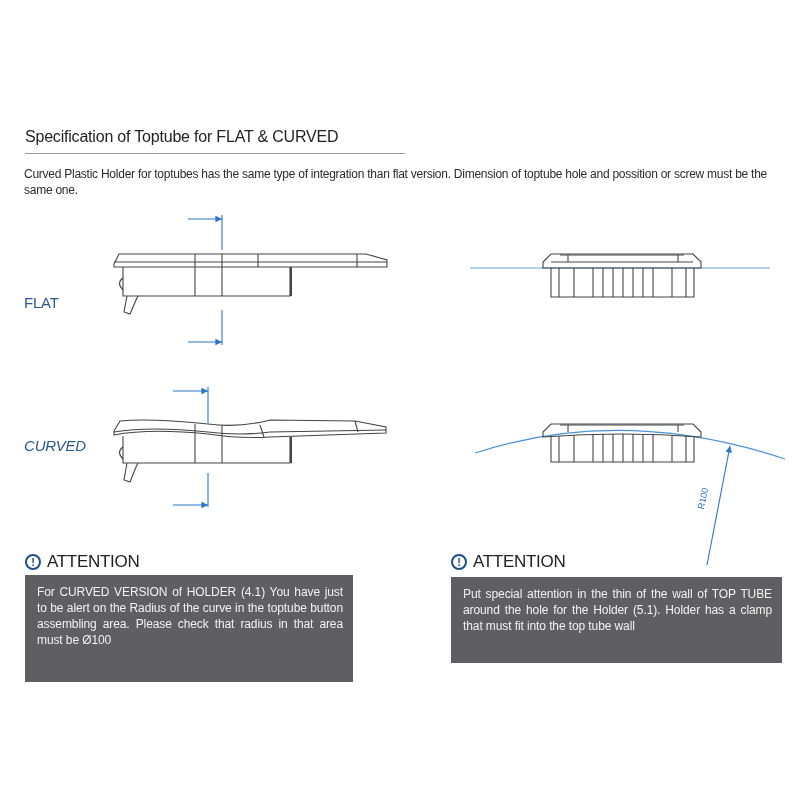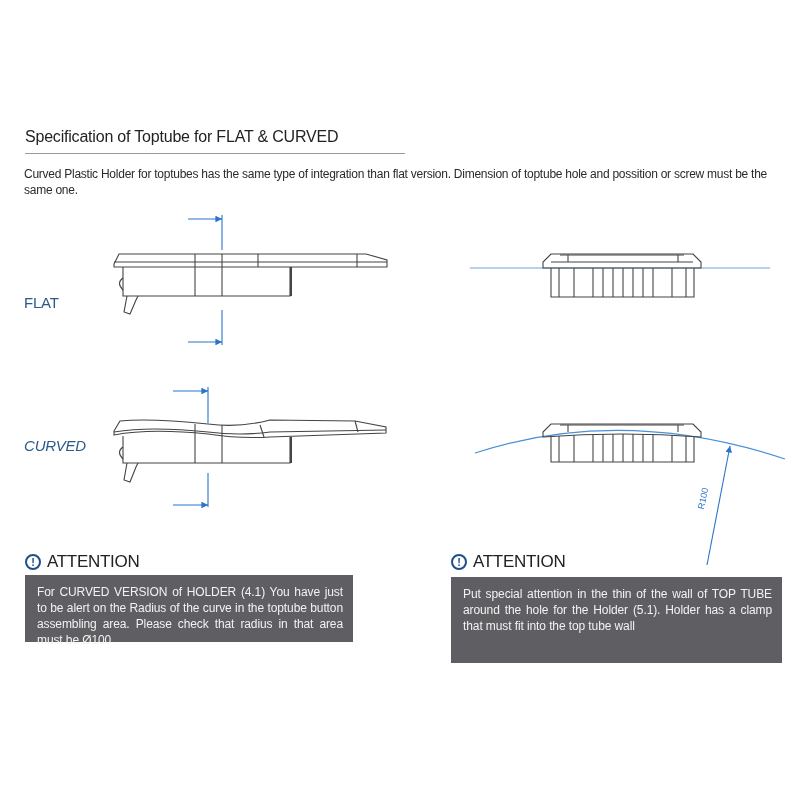--- a/index.html
+++ b/index.html
@@ -137,19 +137,19 @@
     <line x1="707" y1="565" x2="730" y2="446" stroke="#2b74c9" marker-end="url(#arr)"></line>
   </g>
 </svg>
 
 <div class="r100">R100</div>
 
 <div class="att-head" style="left:25px; top:552px;">
   <span class="att-icon">!</span>
   <span>ATTENTION</span>
 </div>
-<div class="att-box" style="left:25px; top:575px; width:328px; height:67px;">For CURVED VERSION of HOLDER (4.1) You have just to be alert on the Radius of the curve in the toptube button assembling area. Please check that radius in that area must be Ø100</div>
+<div class="att-box" style="left:25px; top:575px; width:328px; height:107px;">For CURVED VERSION of HOLDER (4.1) You have just to be alert on the Radius of the curve in the toptube button assembling area. Please check that radius in that area must be Ø100</div>
 
 <div class="att-head" style="left:451px; top:552px;">
   <span class="att-icon">!</span>
   <span>ATTENTION</span>
 </div>
 <div class="att-box" style="left:451px; top:577px; width:331px; height:86px;">Put special attention in the thin of the wall of TOP TUBE around the hole for the Holder (5.1). Holder has a clamp that must fit into the top tube wall</div>
 
 </body></html>

